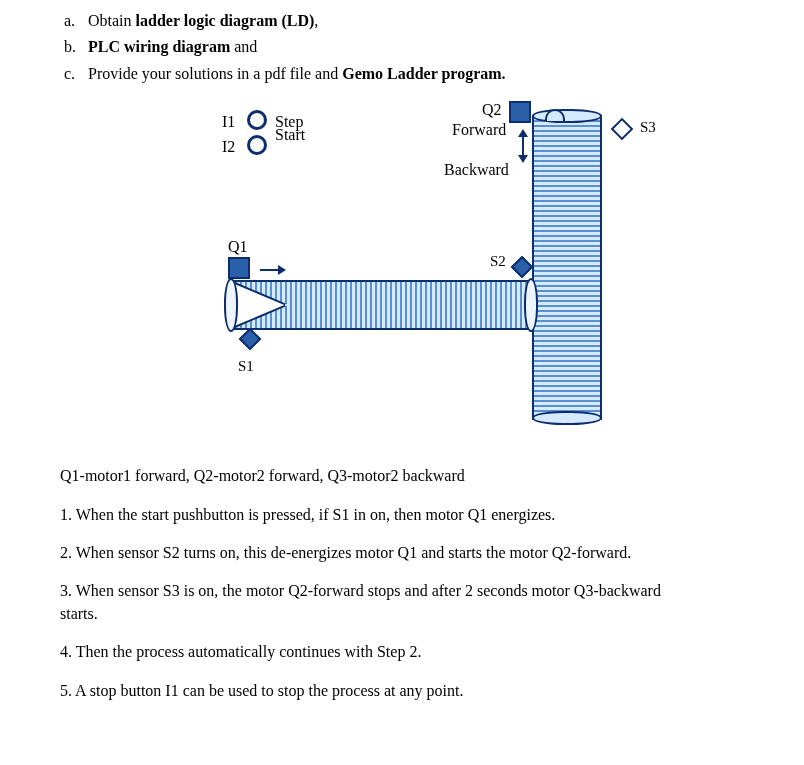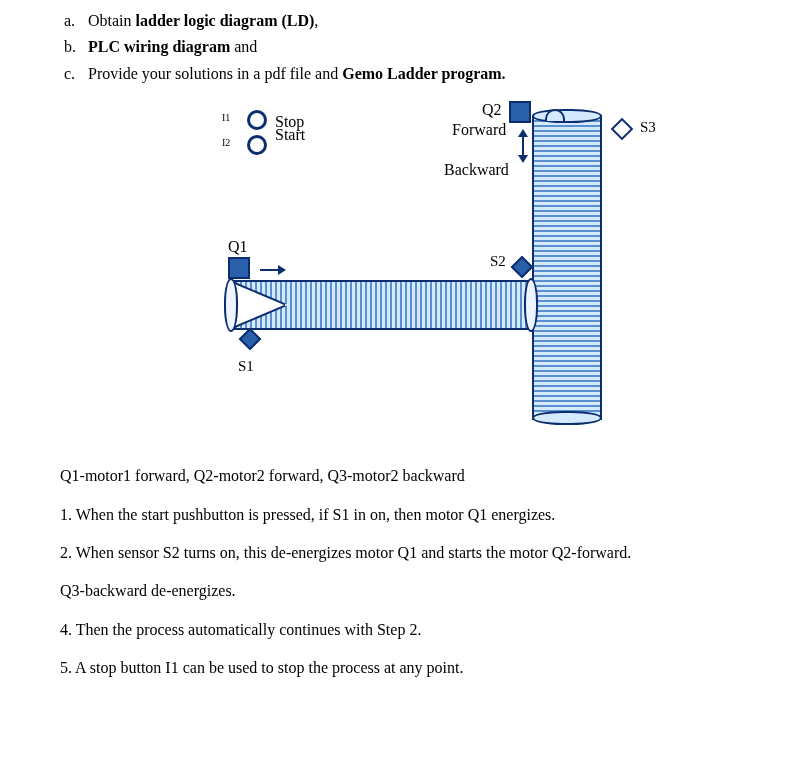--- a/index.html
+++ b/index.html
@@ -41,21 +41,21 @@
     .circ {
       position: absolute;
       width: 20px;
       height: 20px;
       border: 3px solid #0c2e6e;
       border-radius: 50%;
       background: #fff;
     }
     .circ-lbl-left {
       position: absolute;
-      font-size: 10px;
+      font-size: 16px;
       text-align: left;
     }
     .circ-lbl-right {
       position: absolute;
       font-size: 16px;
     }
     
     .diamond {
       position: absolute;
       width: 16px;
@@ -234,21 +234,21 @@
       <span>Provide your solutions in a pdf file and </span><span class="bold">Gemo Ladder program.</span>
     </div>
   </div>
 </div>
 
 <div class="diagram-wrap">
   <div class="diagram">
 
     <div class="circ-lbl-left" style="left:70px;top:6px;">I1</div>
     <div class="circ" style="left:95px;top:5px;"></div>
-    <div class="circ-lbl-right" style="left:123px;top:6px;">Stop</div>
+    <div class="circ-lbl-right" style="left:123px;top:6px;">Step</div>
 
     <div class="circ-lbl-left" style="left:70px;top:31px;">I2</div>
     <div class="circ" style="left:95px;top:30px;"></div>
     <div class="circ-lbl-right" style="left:123px;top:19px;">Start</div>
 
     <div class="motor-lbl" style="left:330px;top:-6px;">Q2</div>
     <div class="motor-lbl" style="left:300px;top:14px;text-align:right;">Forward</div>
     <div class="motor-lbl" style="left:292px;top:54px;text-align:center;">Backward</div>
     <div class="arrow-updown" style="left:370px;top:26px;"></div>
 
@@ -281,18 +281,19 @@
   </div>
 </div>
 
 <div class="desc-block">
   <div>Q1-motor1 forward, Q2-motor2 forward, Q3-motor2 backward</div>
 </div>
 
 <div class="step">1. When the start pushbutton is pressed, if S1 in on, then motor Q1 energizes.</div>
 <div class="step">2. When sensor S2 turns on, this de-energizes motor Q1 and starts the motor Q2-forward.</div>
 <div class="step">
+  <div>3. When sensor S3 is on, the motor Q2-forward stops and after 2 seconds motor Q3-backward</div>
+  <div>starts.</div>
 </div>
 <div class="step">
-  <div>Q3-backward de-energizes.</div>
 </div>
 <div class="step">4. Then the process automatically continues with Step 2.</div>
 <div class="step">5. A stop button I1 can be used to stop the process at any point.</div>
 
 </body></html>

